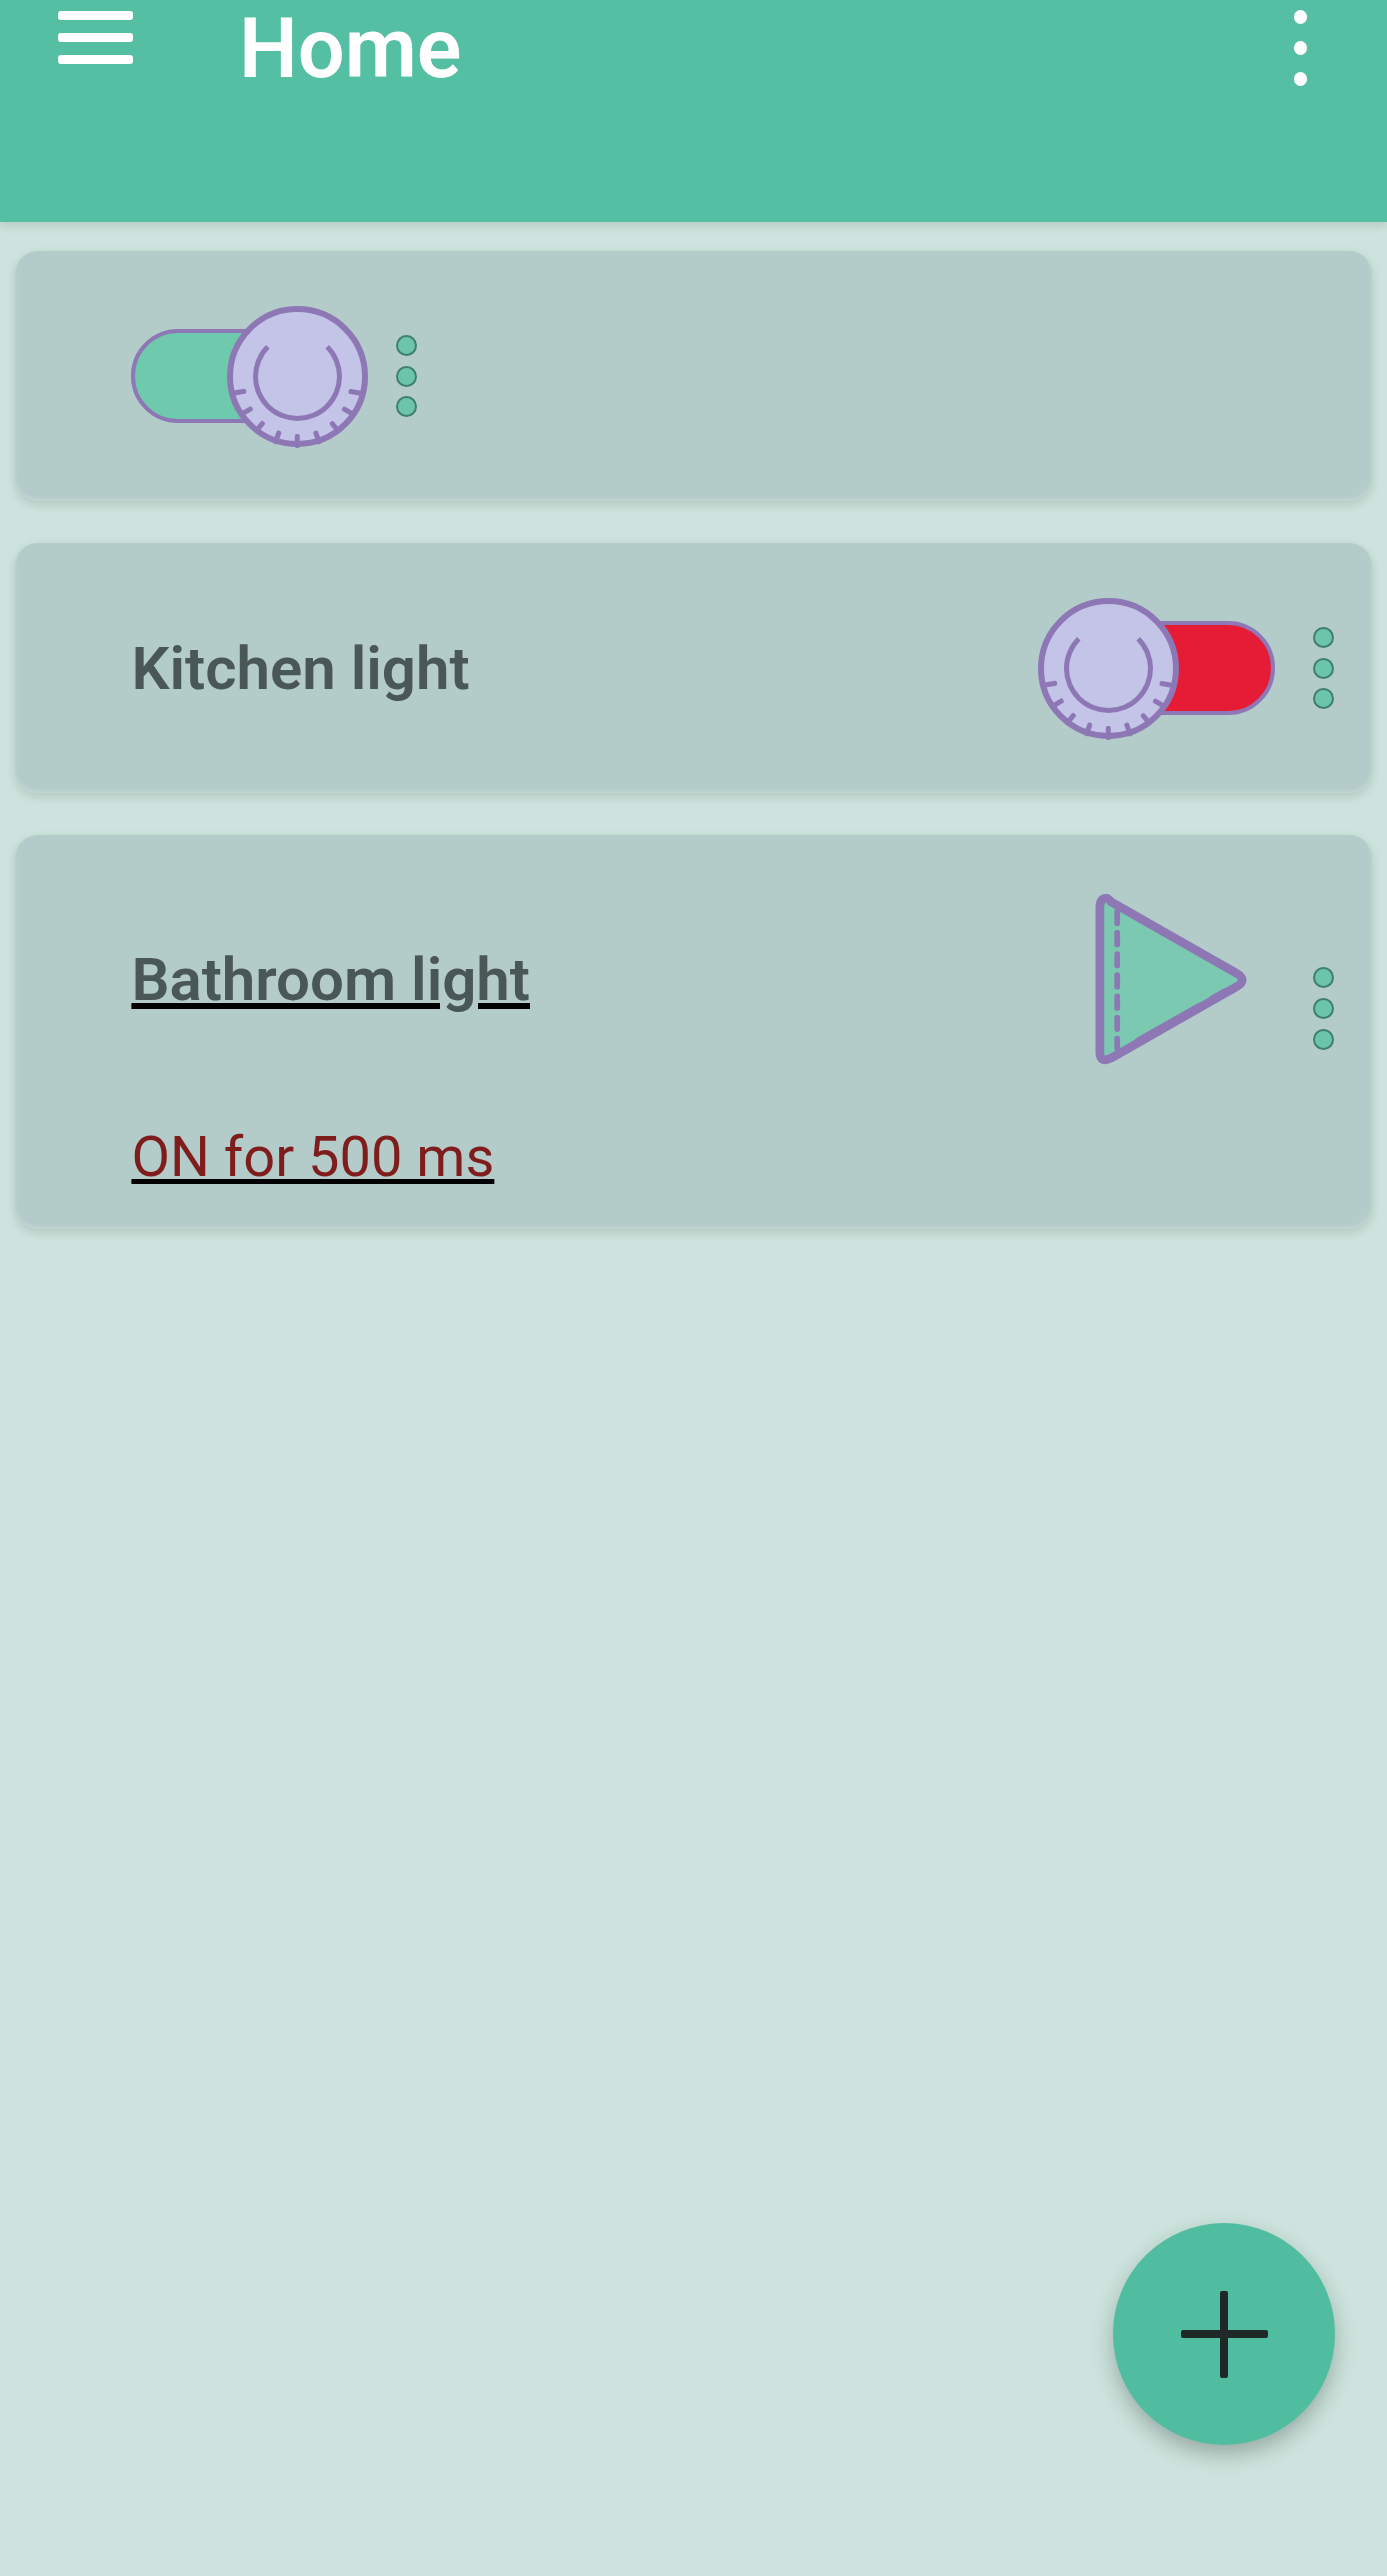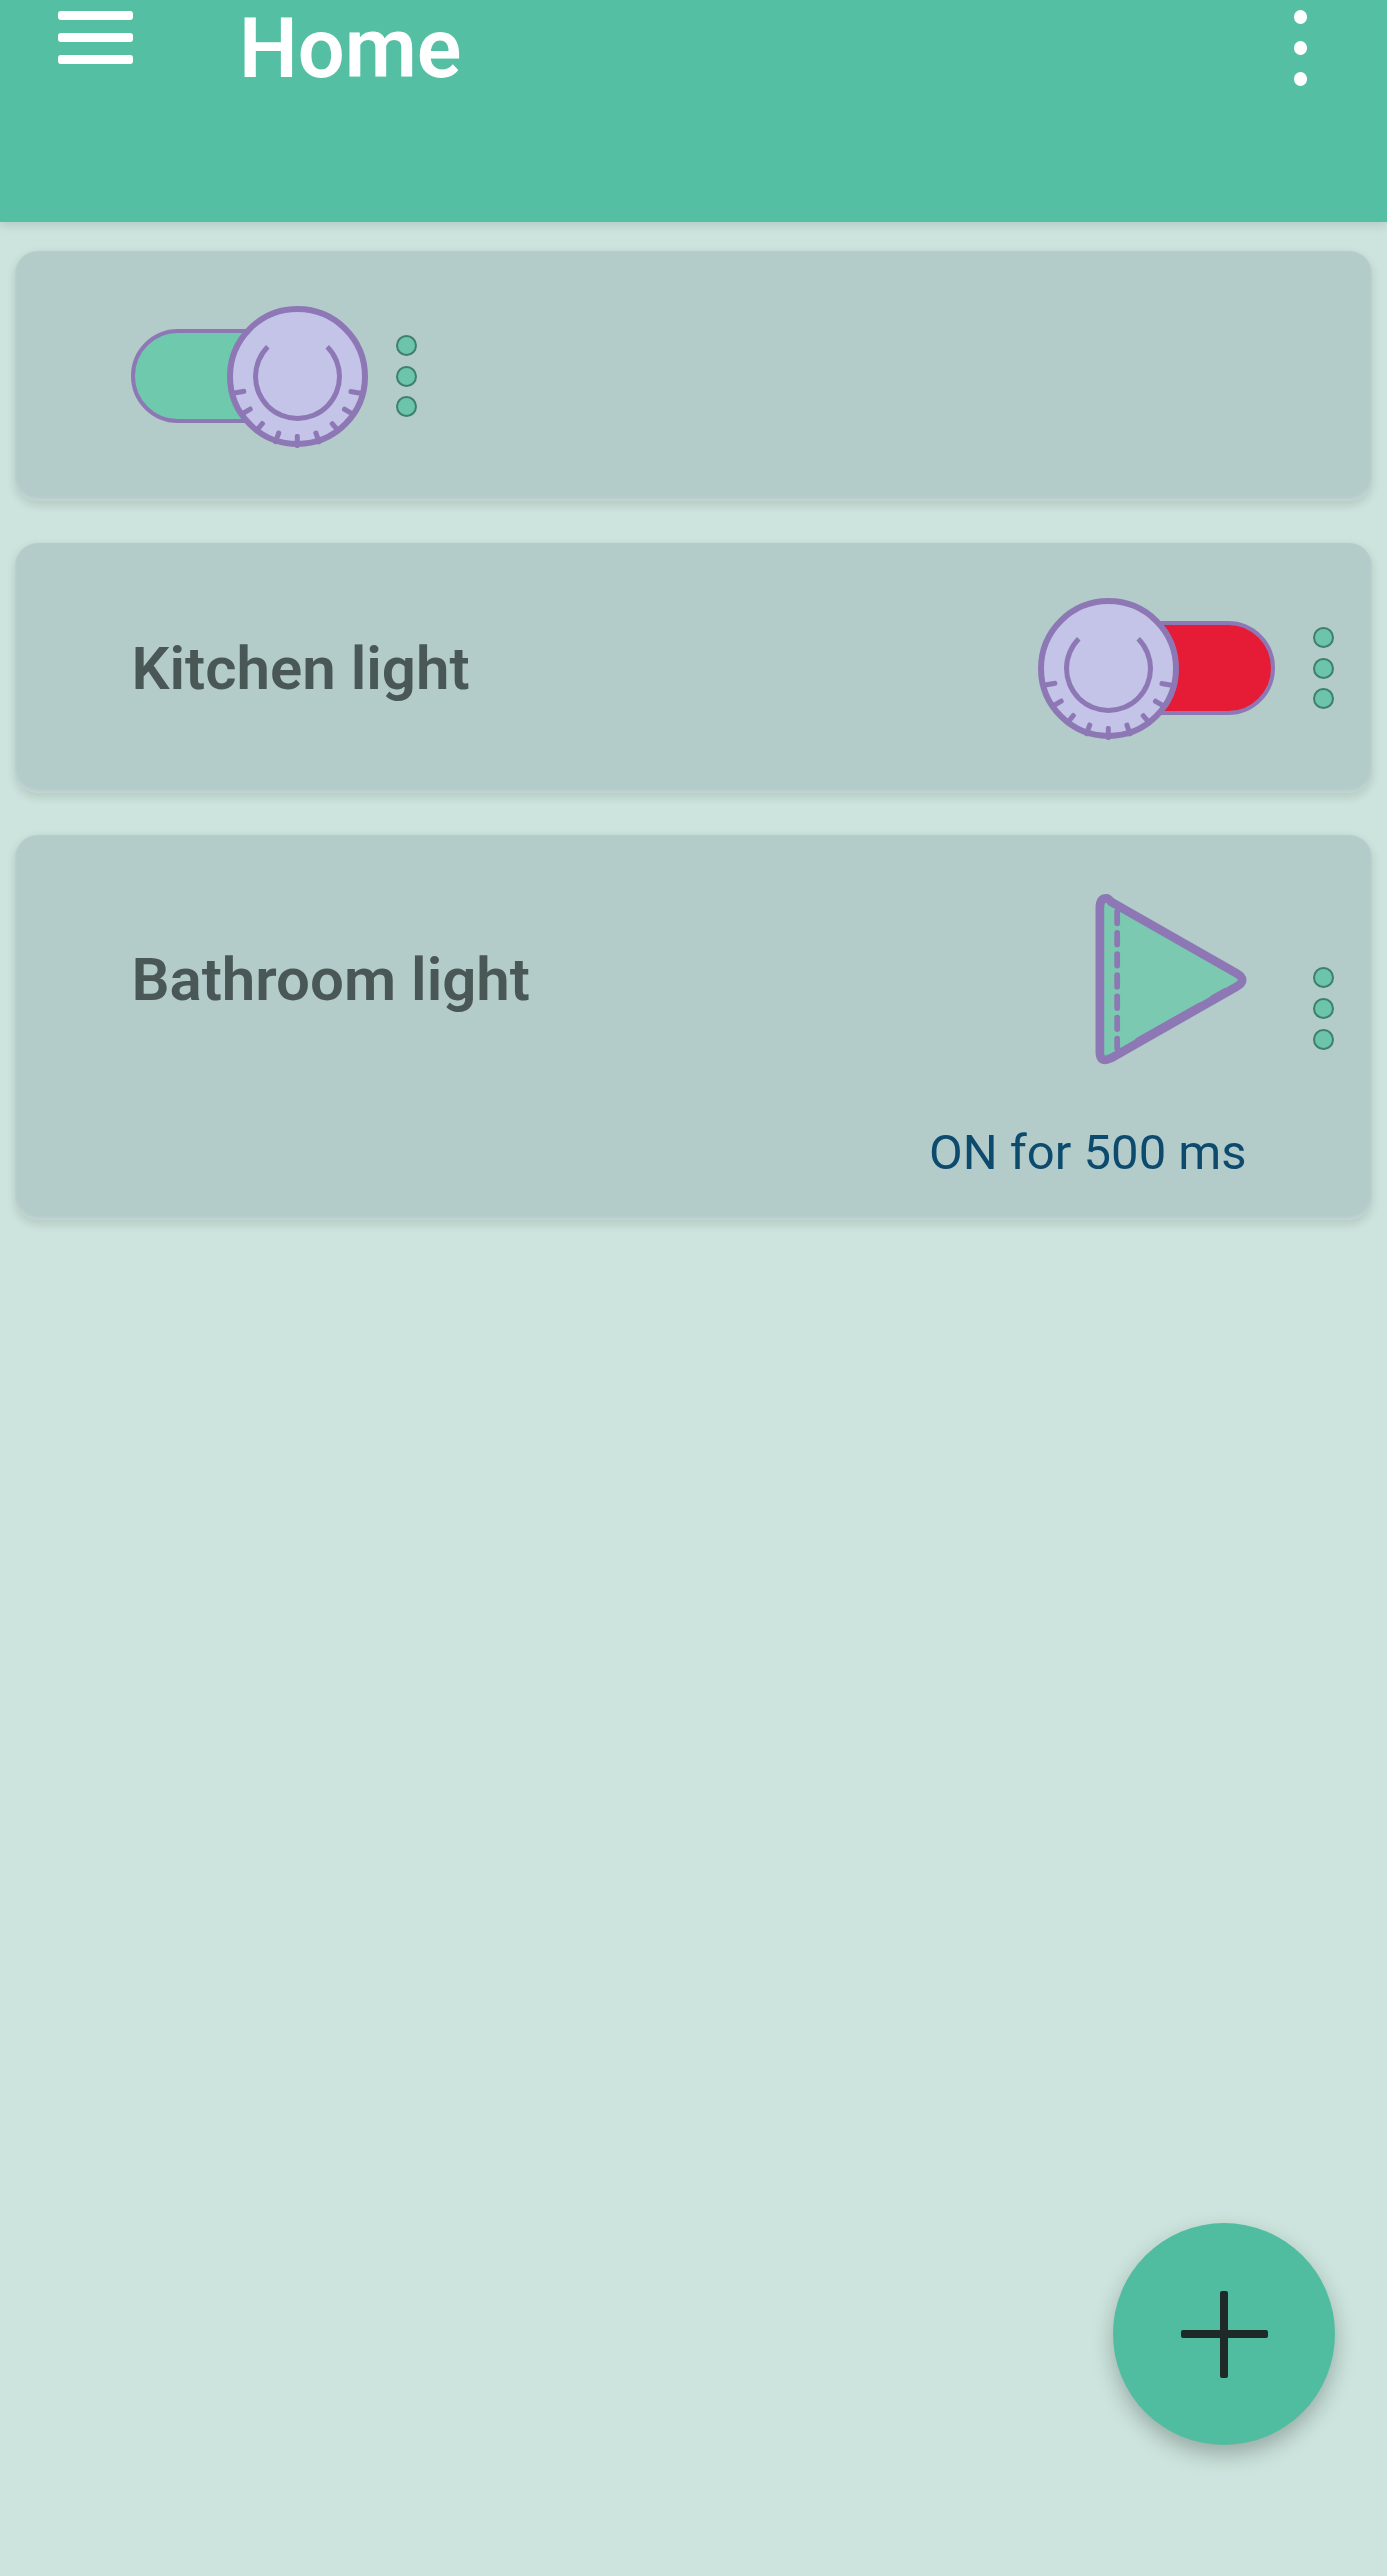--- a/index.html
+++ b/index.html
@@ -62,23 +62,23 @@
   .card-label {
     flex: 1;
     font-size: 60px;
     font-weight: 600;
     color: #4a5757;
   }
   .card-right {
     display: flex; align-items: center; gap: 29px;
   }
   .card-extra-text {
-    text-align: right;
-    font-size: 49px;
-    color: #0c4a6e;
+    text-align: left;
+    font-size: 56px;
+    color: #7f1d1d;
     padding: 0 96px 39px 0;
   }
 
   
   .card-overflow {
     width: 39px; height: 106px;
     display: flex; flex-direction: column; justify-content: center; align-items: center; gap: 9.6px;
     cursor: pointer;
   }
   .card-overflow span {
@@ -221,21 +221,21 @@
         </div>
         <div class="card-overflow">
           <span></span>
             <span></span>
             <span></span>
         </div>
       </div>
     </div>
   </div>
 
-  <div class="card" style="min-height:366px;">
+  <div class="card" style="min-height:366px;text-decoration:underline;">
     <div class="card-row" style="min-height:289px;">
       <div class="card-label">Bathroom light</div>
       <div class="card-right">
         <div class="play">
           <svg viewBox="0 0 200 210">
             <path d="M45 20 Q38 20 38 30 L38 180 Q38 192 50 186 L180 112 Q192 105 180 98 L50 24 Q47 20 45 20 Z" fill="#7bc9b0" stroke="#8d78b5" stroke-width="9" stroke-linejoin="round"></path>
 
             <line x1="56" y1="34" x2="56" y2="46" stroke="#8d78b5" stroke-width="6" stroke-linecap="round"></line>
             <line x1="56" y1="56" x2="56" y2="68" stroke="#8d78b5" stroke-width="6" stroke-linecap="round"></line>
             <line x1="56" y1="78" x2="56" y2="90" stroke="#8d78b5" stroke-width="6" stroke-linecap="round"></line>

